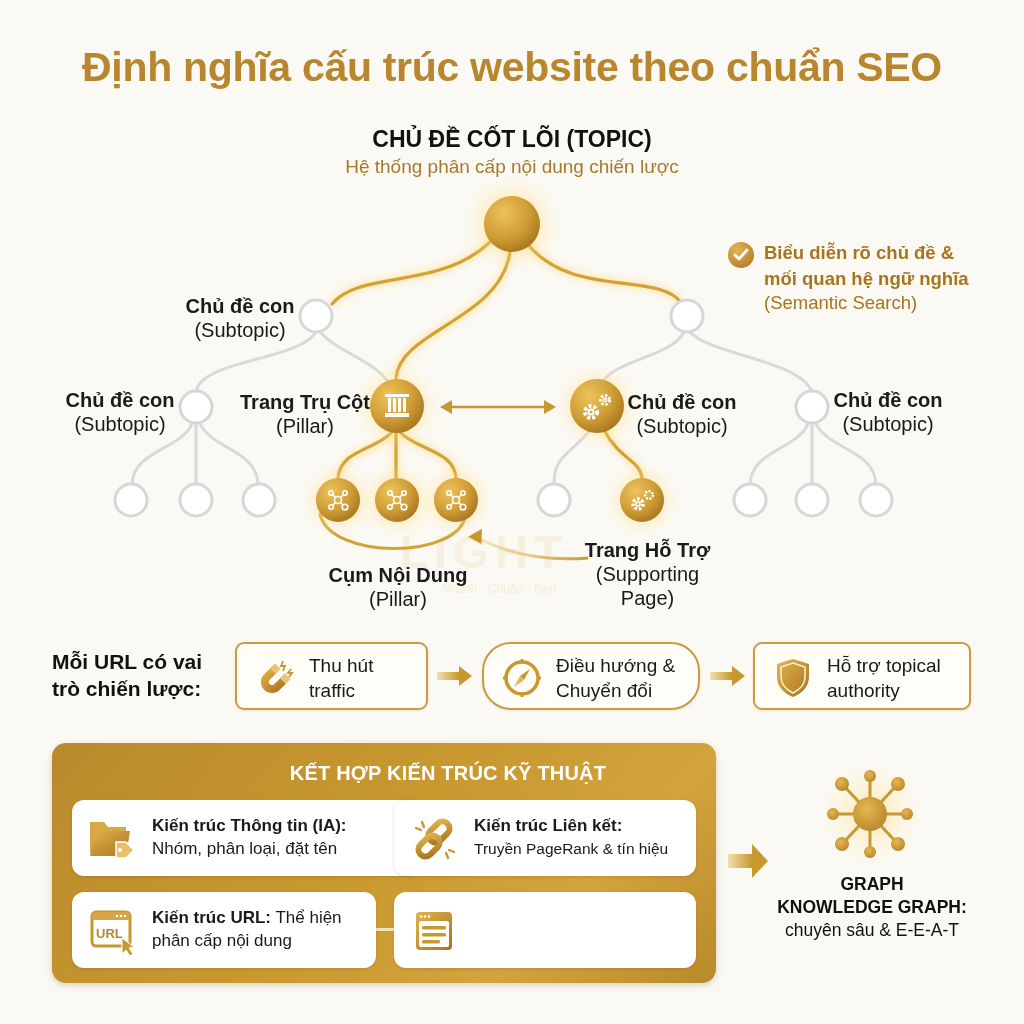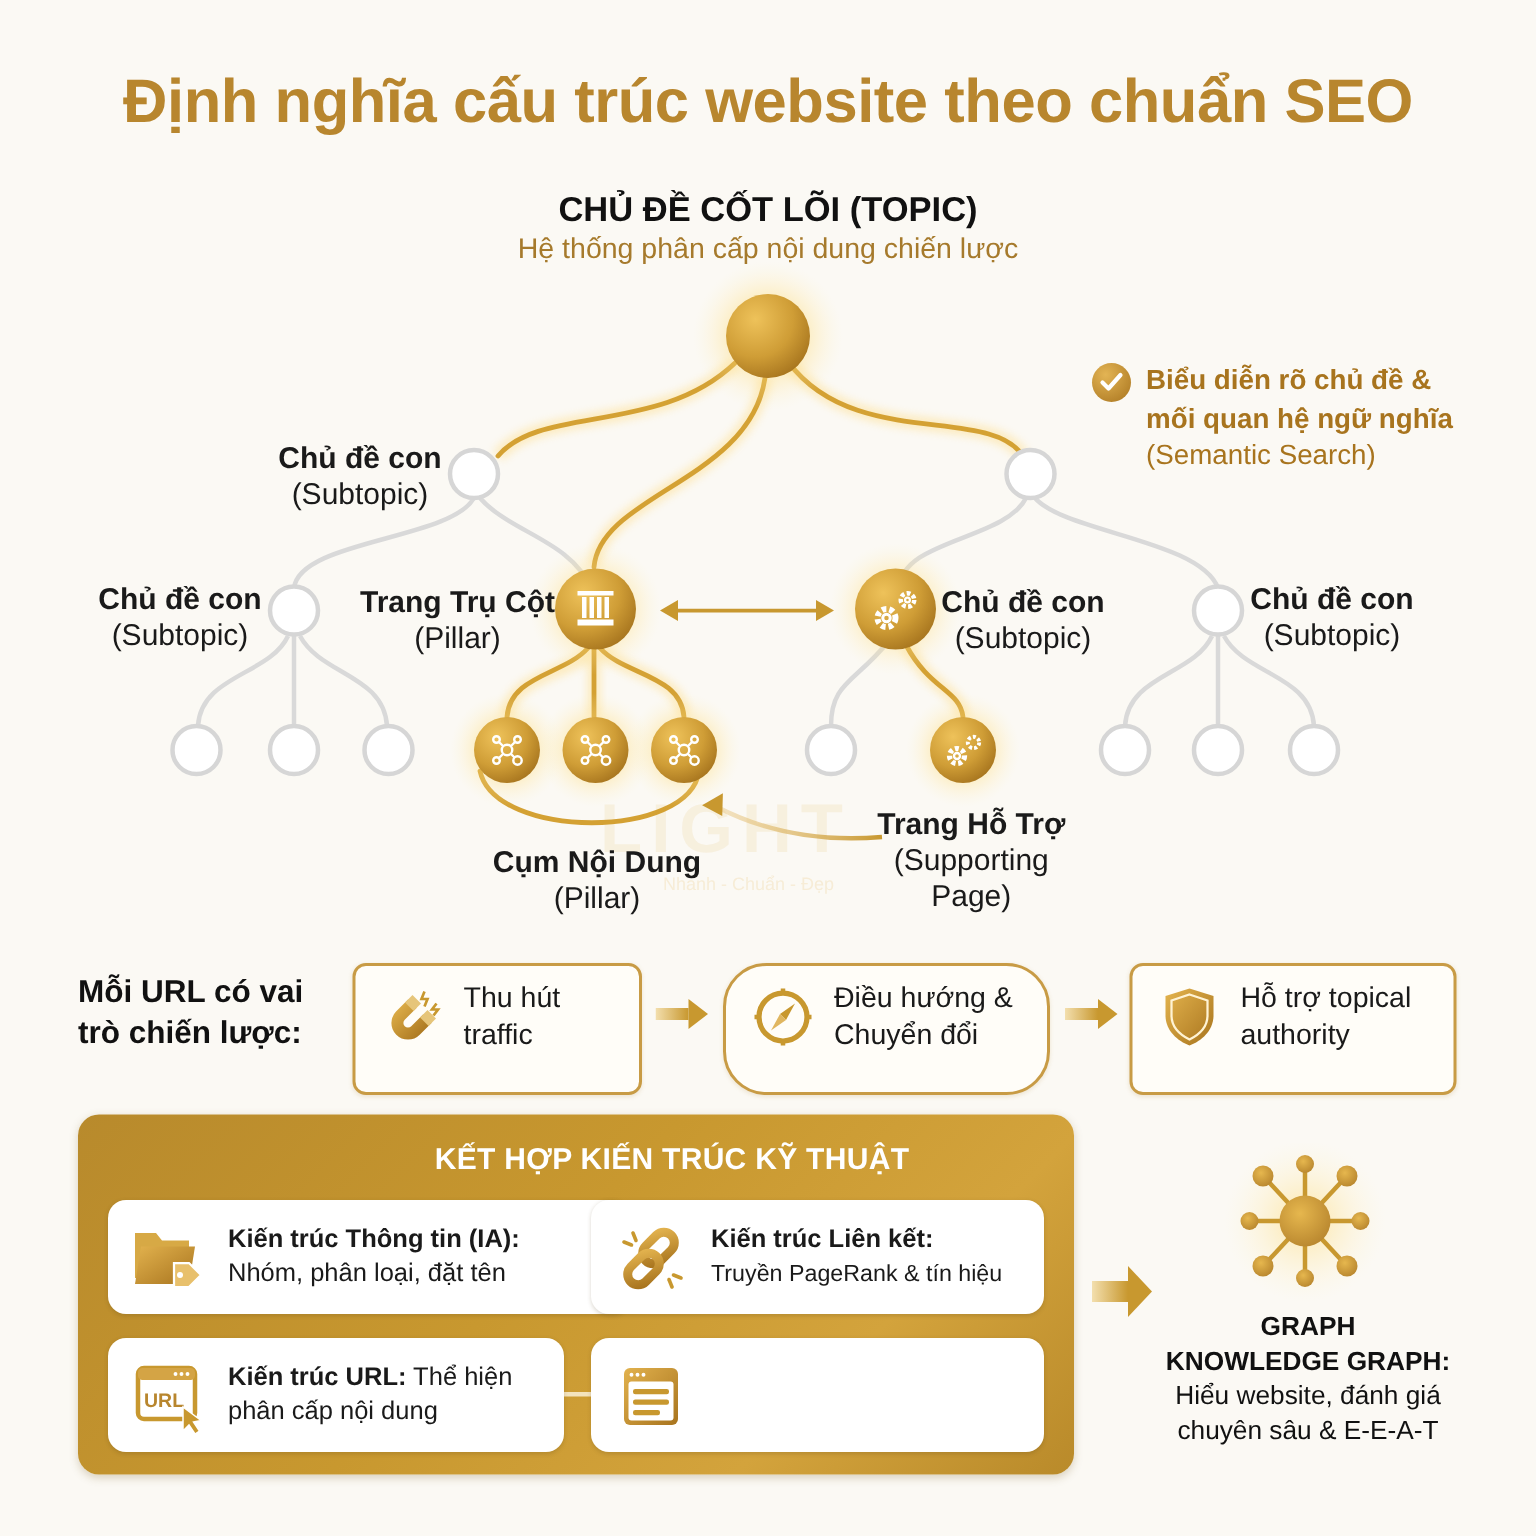--- a/index.html
+++ b/index.html
@@ -43,21 +43,21 @@
     left: 400px; top: 525px; font-size: 46px; font-weight: bold; color: rgba(230,190,110,0.16); letter-spacing: 6px;
   }
   .watermark2 {
     left: 442px; top: 582px; font-size: 12px; font-weight: normal; color: rgba(230,190,110,0.22);
   }
 
   .role-label {
     left: 52px; top: 648px; font-size: 21px; font-weight: bold; color: #111; line-height: 27px;
   }
   .role-box {
-    position: absolute; height: 88px; top: 642px;
+    position: absolute; height: 68px; top: 642px;
     border: 2px solid #c89b45; border-radius: 9px; background: #fffdf8;
     box-shadow: 0 1px 3px rgba(180,140,60,0.18);
   }
   .role-box .icon { position: absolute; left: 16px; top: 13px; width: 44px; height: 42px; }
   .role-box .txt { position: absolute; left: 72px; top: 9px; font-size: 19px; line-height: 25px; color: #1a1a1a; }
   .role-arrow { position: absolute; top: 665px; }
 
   .tech-panel {
     left: 52px; top: 743px; width: 664px; height: 240px; border-radius: 14px;
     background: linear-gradient(135deg, #b88a2c 0%, #c8982f 45%, #d3a33c 75%, #b98a2a 100%);
@@ -480,15 +480,14 @@
       <circle cx="97" cy="52" r="6"></circle>
     <circle cx="32" cy="82" r="7"></circle>
       <circle cx="60" cy="90" r="6"></circle>
       <circle cx="88" cy="82" r="7"></circle>
   </g>
 </svg>
 
 <div class="abs kg-label">
   <span class="b">GRAPH</span>
   <span class="b">KNOWLEDGE GRAPH:</span>
-  <span style="display:block">Hiểu website, đánh giá</span>
   <span style="display:block">chuyên sâu &amp; E-E-A-T</span>
 </div>
 
 </body></html>

